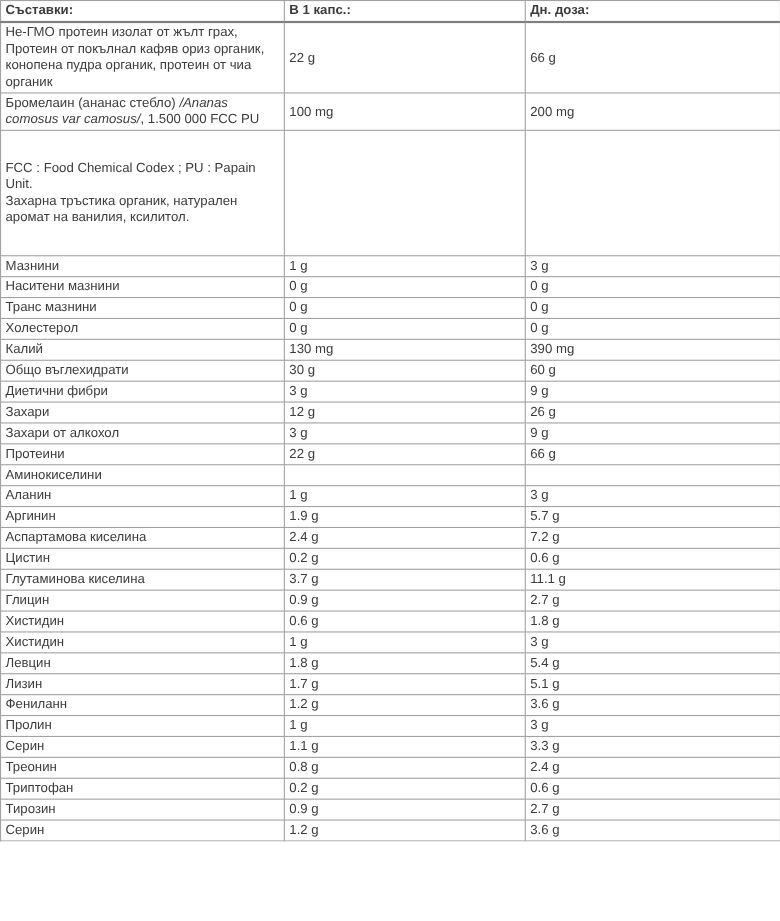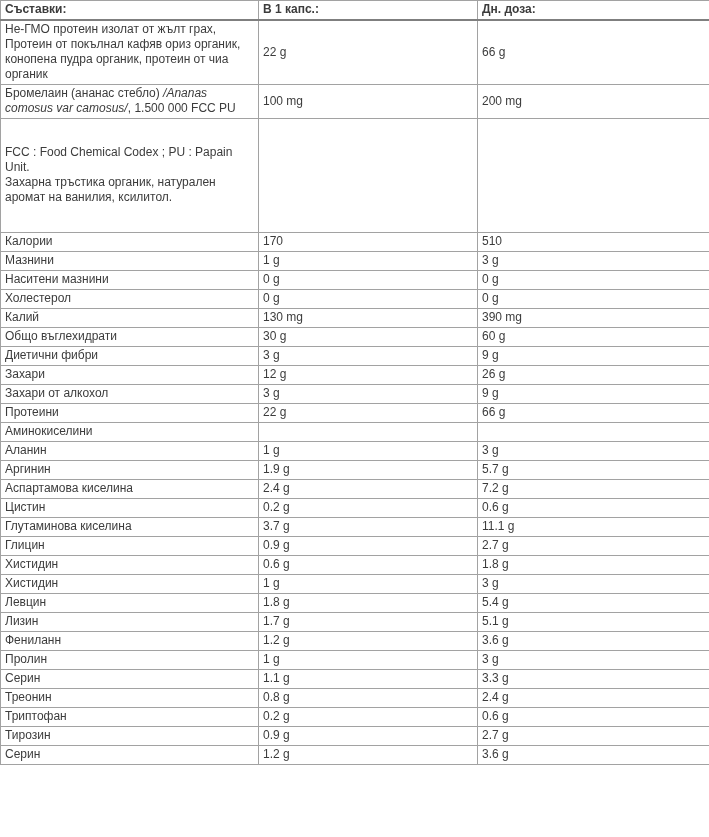--- a/index.html
+++ b/index.html
@@ -69,31 +69,31 @@
           <td><span>Бромелаин (ананас стебло)  </span><span class="it">/Ananas comosus var camosus/</span><span>, 1.500 000 FCC PU</span></td>
           <td><span>100 mg</span></td>
           <td><span>200 mg</span></td>
         </tr>
         <tr class="tall">
           <td><span>FCC : Food Chemical Codex ; PU : Papain Unit.</span><br><span>Захарна тръстика органик, натурален аромат на ванилия, ксилитол.</span></td>
           <td><span></span></td>
           <td><span></span></td>
         </tr>
         <tr>
-          <td><span>Калории</span></td>
-          <td><span>170</span></td>
-          <td><span>510</span></td>
-        </tr>
-        <tr>
           <td><span>Мазнини</span></td>
           <td><span>1 g</span></td>
           <td><span>3 g</span></td>
         </tr>
         <tr>
           <td><span>Наситени мазнини</span></td>
+          <td><span>0 g</span></td>
+          <td><span>0 g</span></td>
+        </tr>
+        <tr>
+          <td><span>Транс мазнини</span></td>
           <td><span>0 g</span></td>
           <td><span>0 g</span></td>
         </tr>
         <tr>
           <td><span>Холестерол</span></td>
           <td><span>0 g</span></td>
           <td><span>0 g</span></td>
         </tr>
         <tr>
           <td><span>Калий</span></td>

